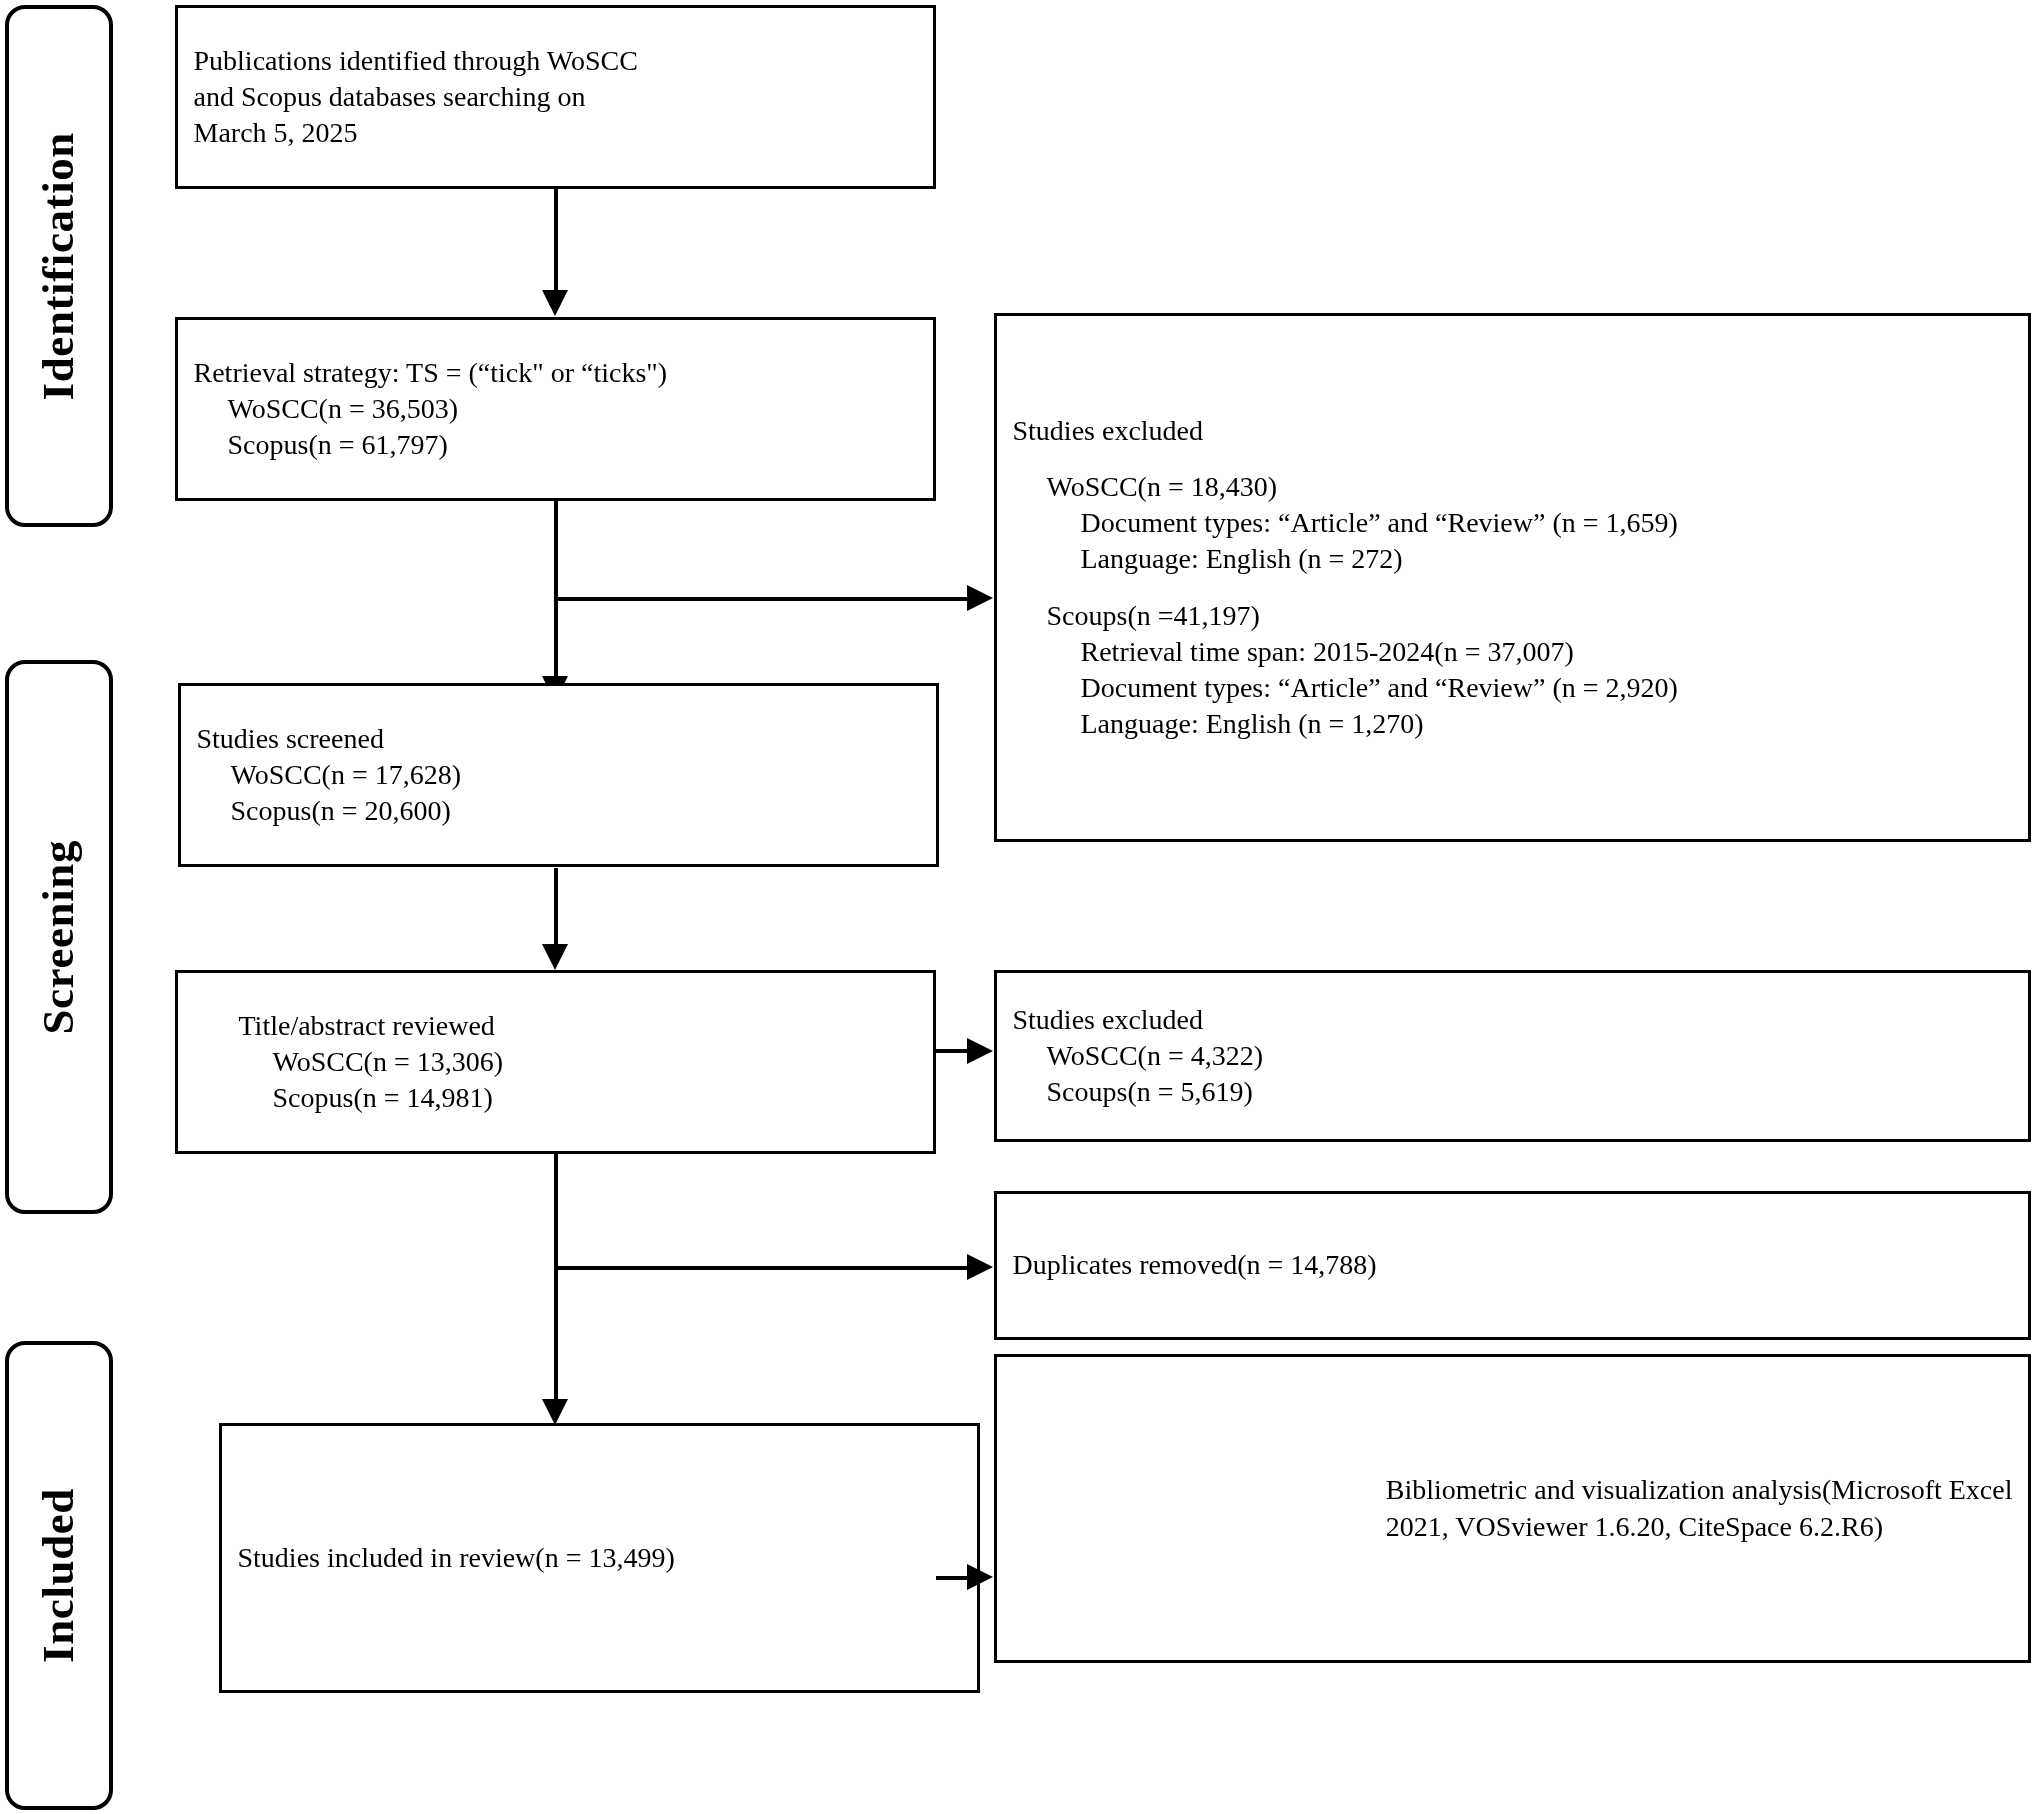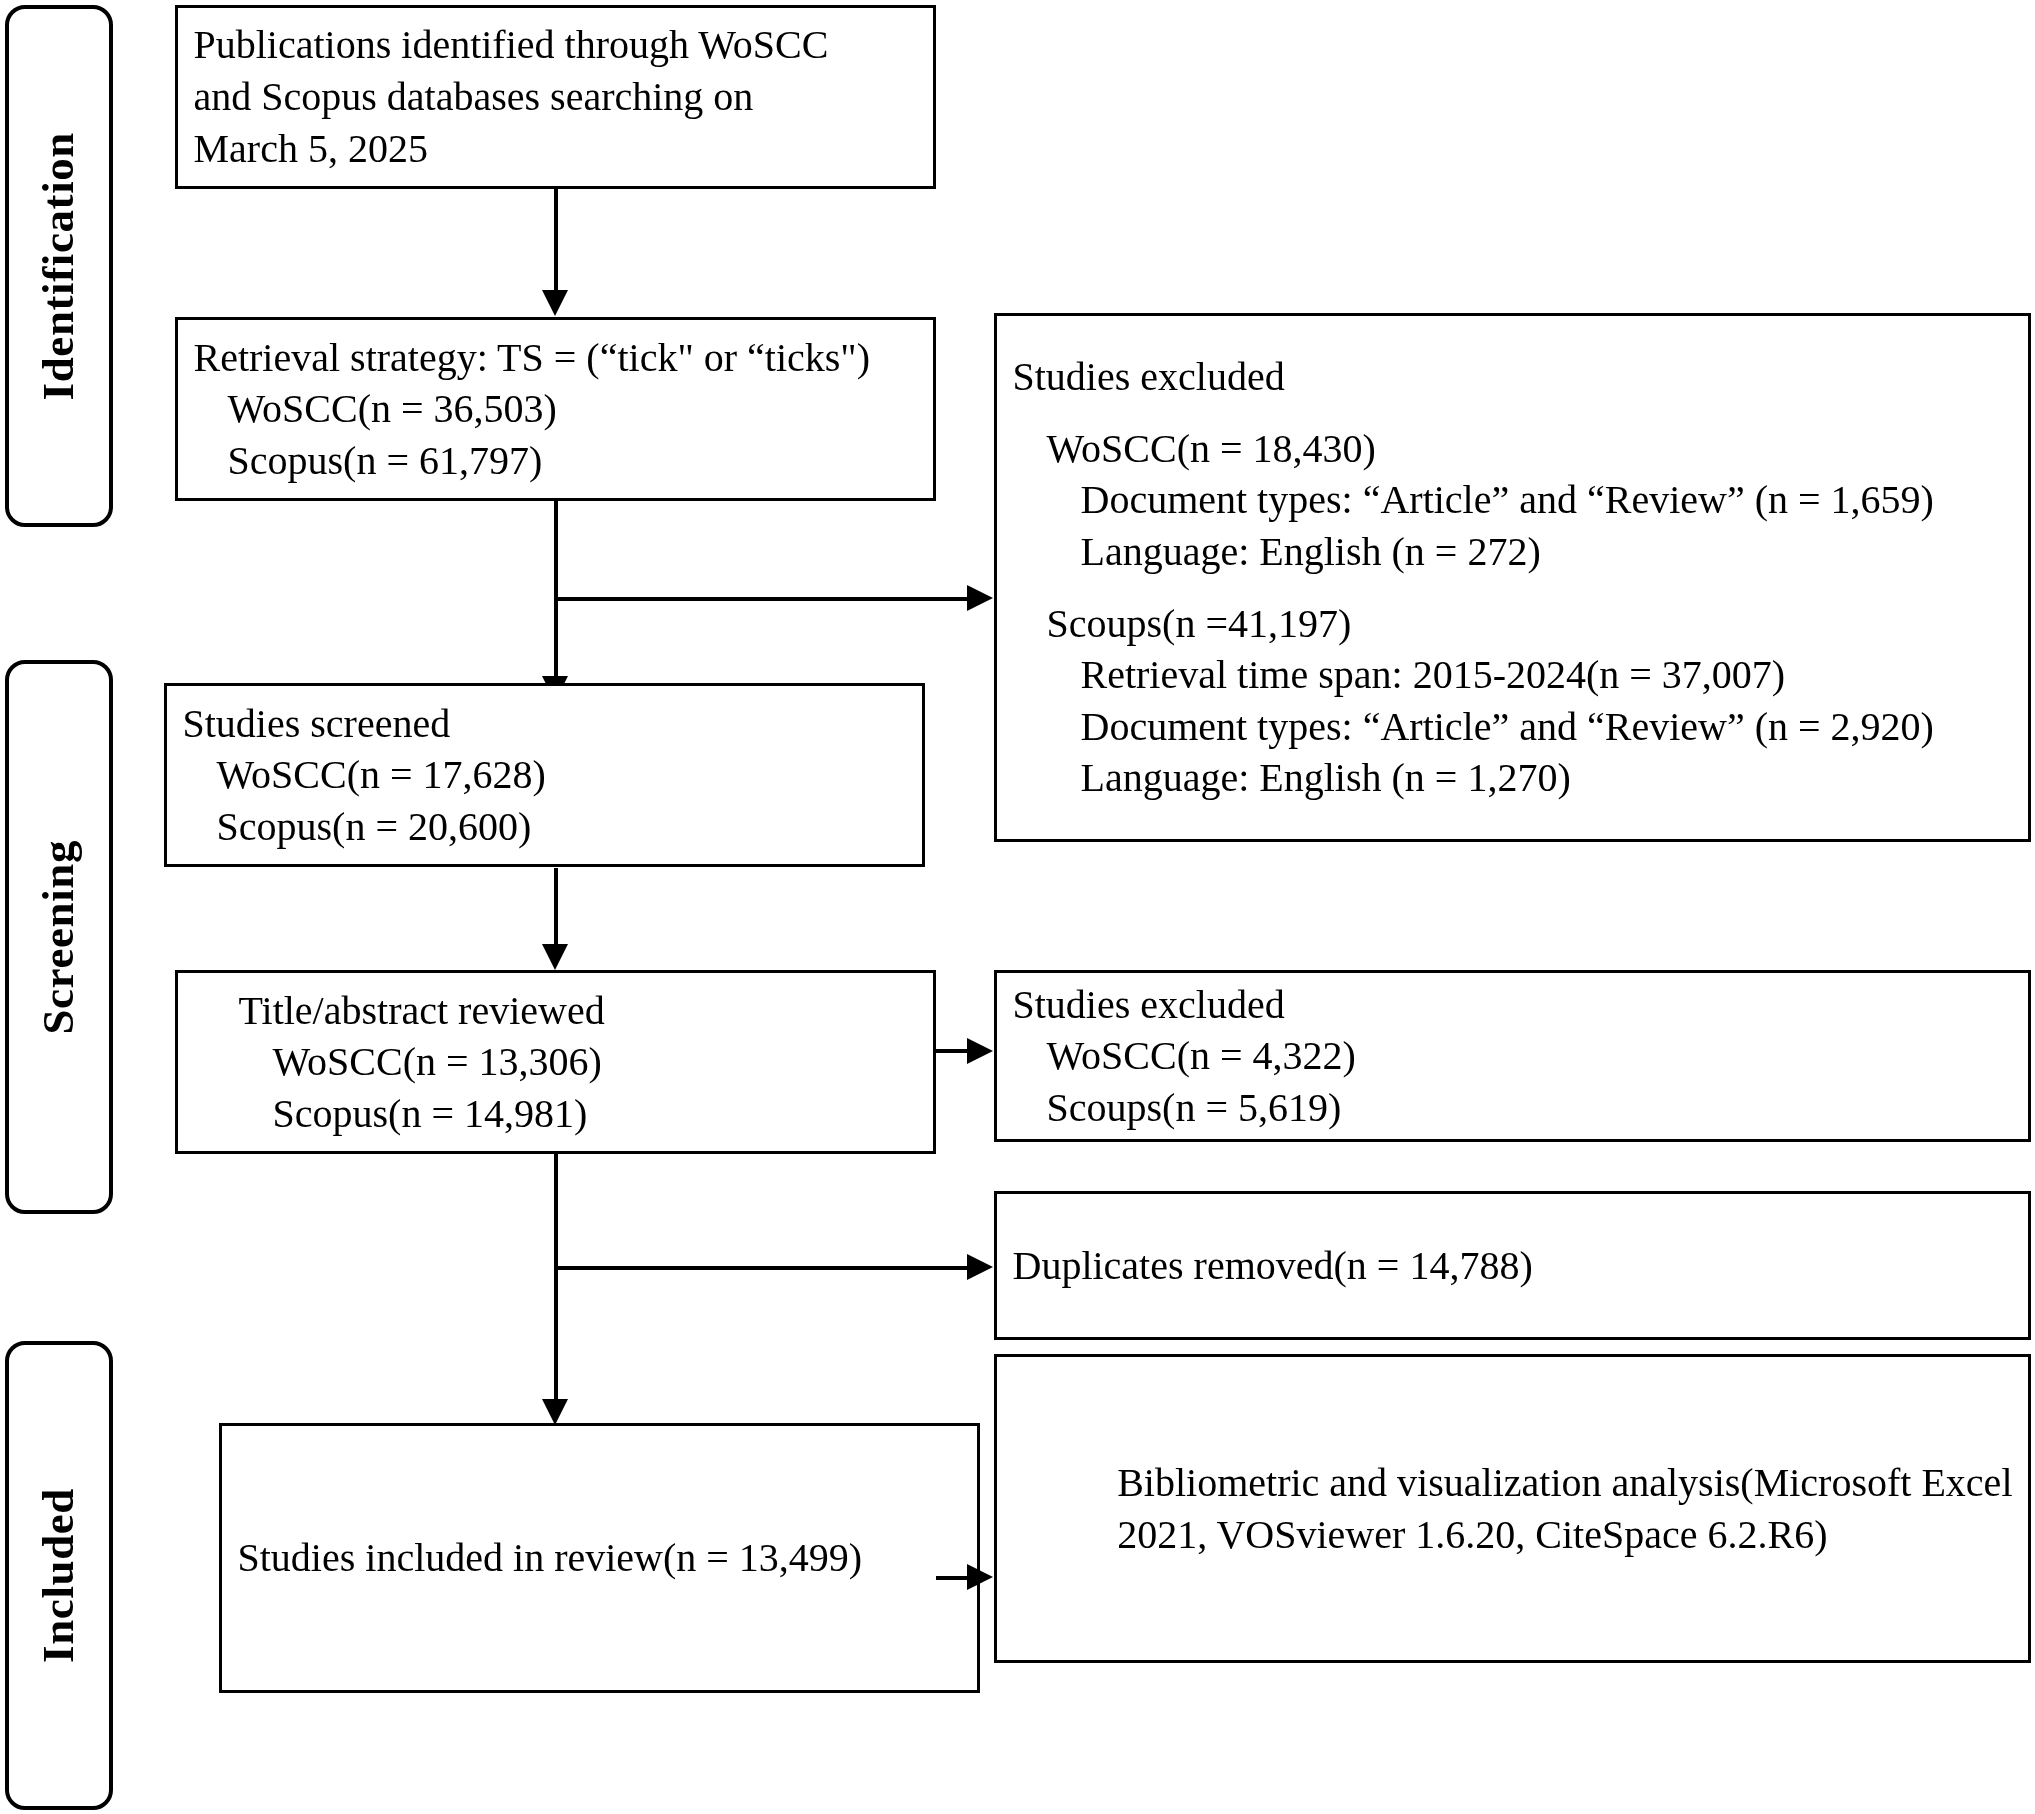--- a/index.html
+++ b/index.html
@@ -41,21 +41,21 @@
     background:#fff;
     box-sizing:border-box;
     display:flex;
     flex-direction:column;
     justify-content:center;
   }
   .box .lines{
     padding:0 15.5px;
   }
   .ln{
-    font-size:40px;
+    font-size:28px;
     line-height:1.29;
     white-space:pre;
   }
   .ind1{padding-left:34px;}
   .ind2{padding-left:68px;}
   .gap{height:20px;}
   
   .vline{position:absolute;background:#000;width:3.6px;}
   .hline{position:absolute;background:#000;height:3.6px;}
   .arrow-down{
@@ -122,21 +122,21 @@
       <div class="ln ind2">Document types: “Article” and “Review” (n = 1,659)</div>
       <div class="ln ind2">Language: English (n = 272)</div>
       <div class="gap"></div>
       <div class="ln ind1">Scoups(n =41,197)</div>
       <div class="ln ind2">Retrieval time span: 2015-2024(n = 37,007)</div>
       <div class="ln ind2">Document types: “Article” and “Review” (n = 2,920)</div>
       <div class="ln ind2">Language: English (n = 1,270)</div>
     </div>
   </div>
 
-  <div class="box" style="left:164px; top:683px; width:761px; height:184px;">
+  <div class="box" style="left:178px; top:683px; width:761px; height:184px;">
     <div class="lines">
       <div class="ln">Studies screened</div>
       <div class="ln ind1">WoSCC(n = 17,628)</div>
       <div class="ln ind1">Scopus(n = 20,600)</div>
     </div>
   </div>
 
   <div class="vline" style="left:554px; top:868px; height:78px;"></div>
   <div class="arrow-down" style="left:542px; top:944px;"></div>
 

